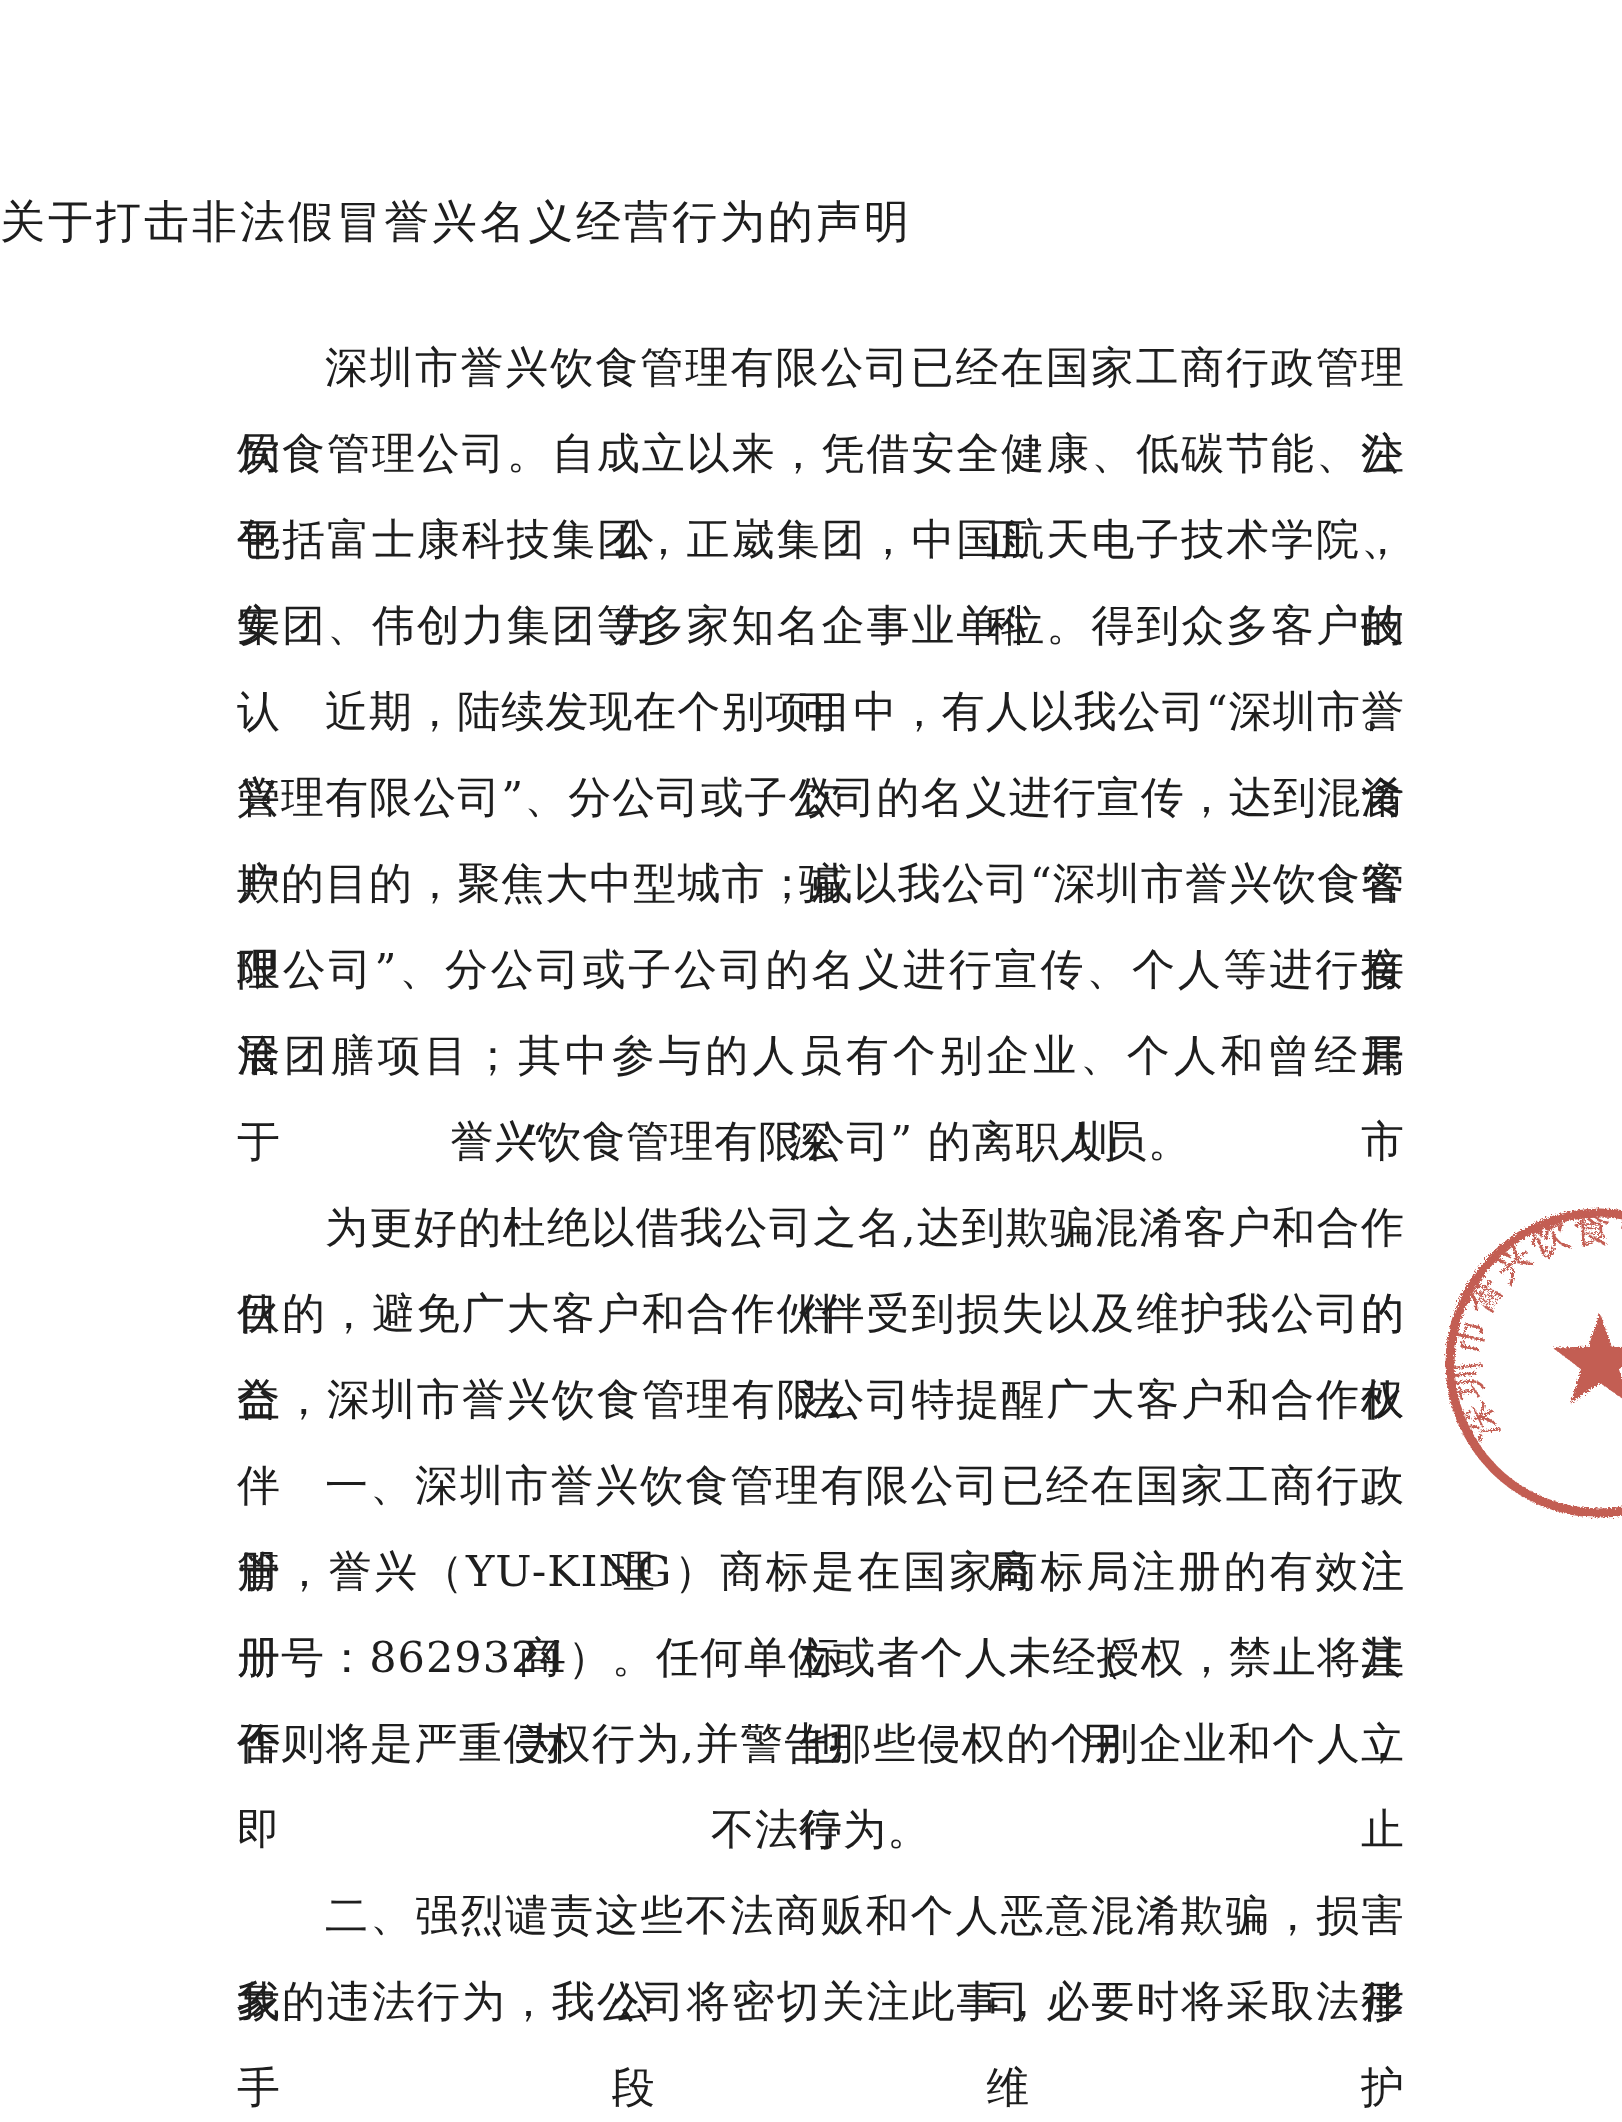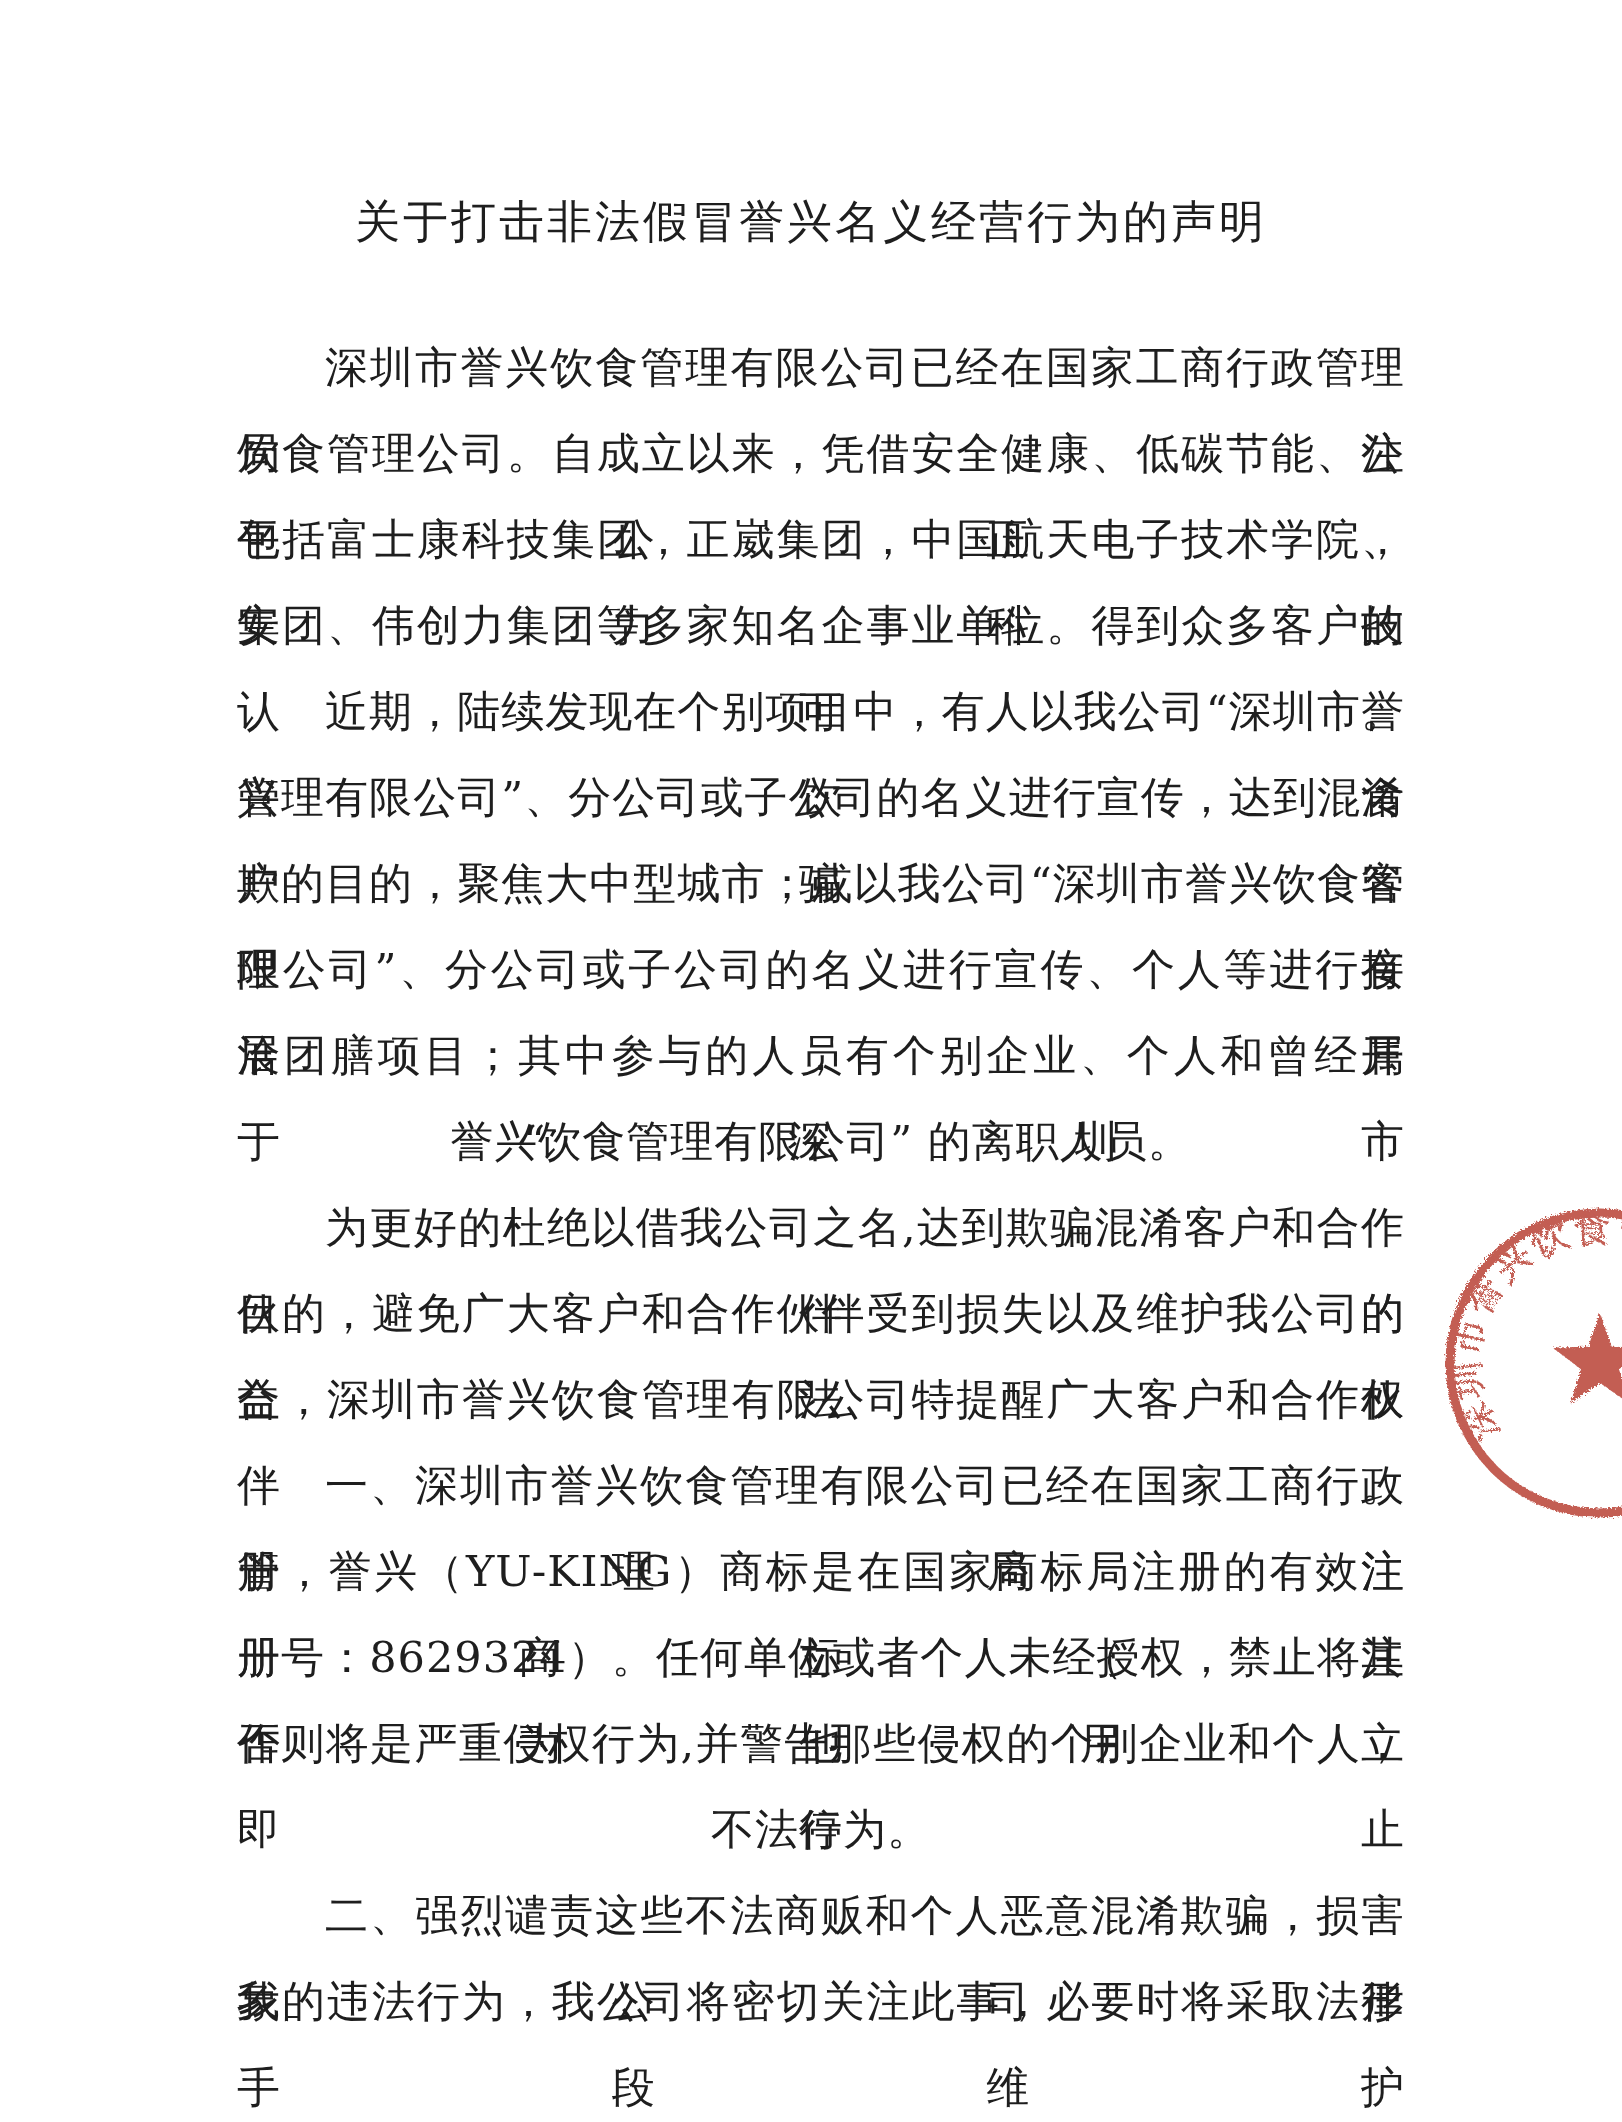--- a/index.html
+++ b/index.html
@@ -14,21 +14,20 @@
     background: #ffffff;
     overflow: hidden;
     font-family: "DejaVu Serif", "Liberation Serif", serif;
     color: #1e1e1e;
   }
   .doc-title {
     position: absolute;
     top: 192px;
     left: 0;
     width: 100%;
-    text-align: center;
     font-size: 45px;
     font-weight: 400;
     letter-spacing: 3px;
     white-space: nowrap;
   }
   .body-block {
     position: absolute;
     top: 324px;
     left: 237px;
     width: 1168px;

